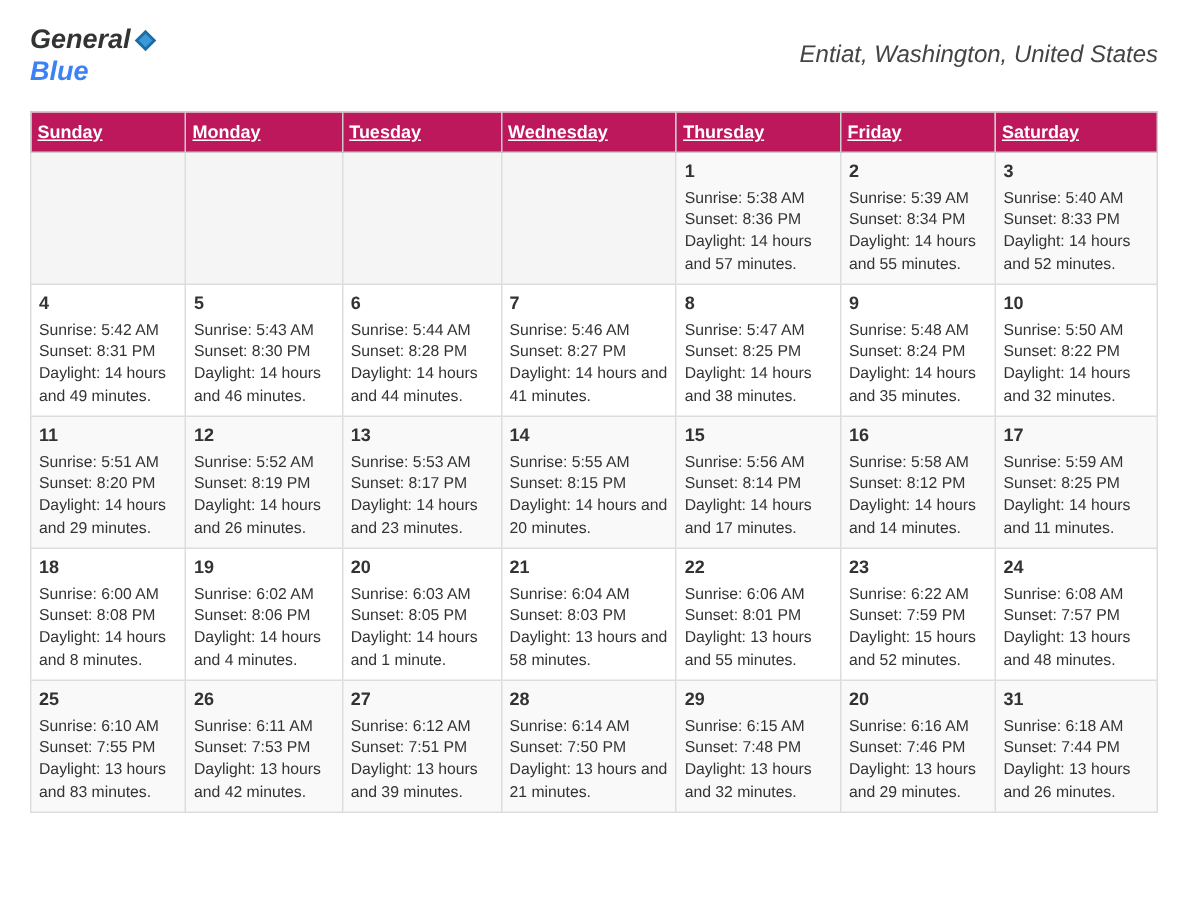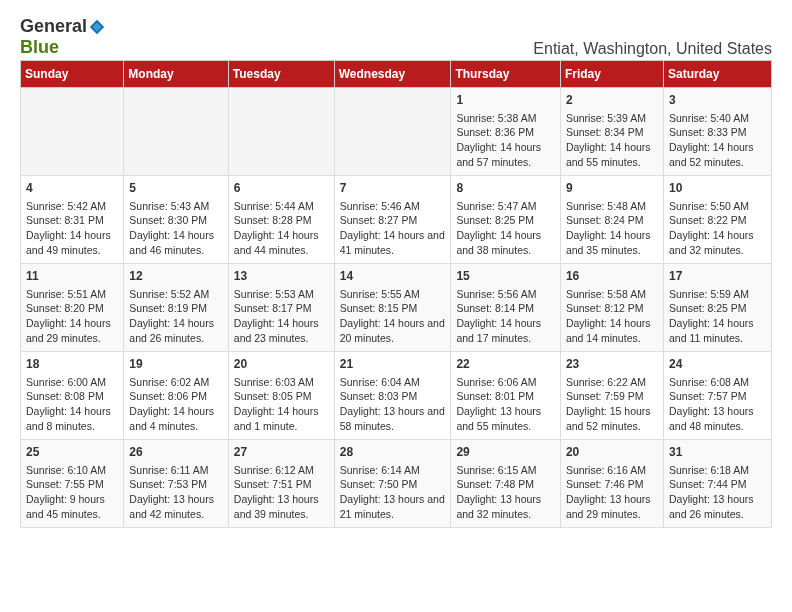--- a/index.html
+++ b/index.html
@@ -6,22 +6,23 @@
     body {
       font-family: Arial, sans-serif;
       background: #fff;
       width: 792px;
       min-height: 612px;
       padding: 16px 20px;
     }
     .header {
       display: flex;
       justify-content: space-between;
-      align-items: flex-end;
-      margin-bottom: 2px;
+      align-items: center;
+      margin-bottom: 16px;
+      font-style: italic;
     }
     .logo {
       display: flex;
       flex-direction: column;
       align-items: flex-start;
     }
     .logo-text {
       display: flex;
       align-items: center;
       font-size: 18px;
@@ -43,22 +44,23 @@
     .subtitle {
       font-size: 16px;
       color: #444;
     }
     table {
       width: 100%;
       border-collapse: collapse;
       font-size: 11px;
     }
     thead tr {
-      background-color: #b91c1c;
+      background-color: #be185d;
       color: #fff;
+      text-decoration: underline;
     }
     thead th {
       padding: 6px 4px;
       text-align: left;
       font-weight: bold;
       font-size: 12px;
       border: 1px solid #ccc;
     }
     tbody tr {
       vertical-align: top;
@@ -91,21 +93,21 @@
 
 <div class="header">
   <div class="logo">
     <div class="logo-text">
       <span class="logo-general">General</span>
       <svg class="logo-icon" viewBox="0 0 20 20">
         <polygon points="10,2 18,10 10,18 2,10" fill="#1a6ea8"></polygon>
         <polygon points="10,5 15,10 10,15 5,10" fill="#3a9ad9"></polygon>
       </svg>
     </div>
-    <div style="color:#4d7c0f; font-weight:bold; font-size:18px;">Blue</div>
+    <div style="color:#3b82f6; font-weight:bold; font-size:18px;">Blue</div>
   </div>
   <div class="title-area">
     <div class="subtitle">Entiat, Washington, United States</div>
   </div>
 </div>
 
 <table>
   <thead>
     <tr>
     <th>Sunday</th>
@@ -272,21 +274,21 @@
           <div>Sunrise: 6:08 AM</div>
           <div>Sunset: 7:57 PM</div>
           <div>Daylight: 13 hours and 48 minutes.</div>
         </td>
       </tr>
       <tr>
         <td>
           <span class="day-num">25</span>
           <div>Sunrise: 6:10 AM</div>
           <div>Sunset: 7:55 PM</div>
-          <div>Daylight: 9 hours and 45 minutes.</div>
+          <div>Daylight: 13 hours and 83 minutes.</div>
         </td>
         <td>
           <span class="day-num">26</span>
           <div>Sunrise: 6:11 AM</div>
           <div>Sunset: 7:53 PM</div>
           <div>Daylight: 13 hours and 42 minutes.</div>
         </td>
         <td>
           <span class="day-num">27</span>
           <div>Sunrise: 6:12 AM</div>

